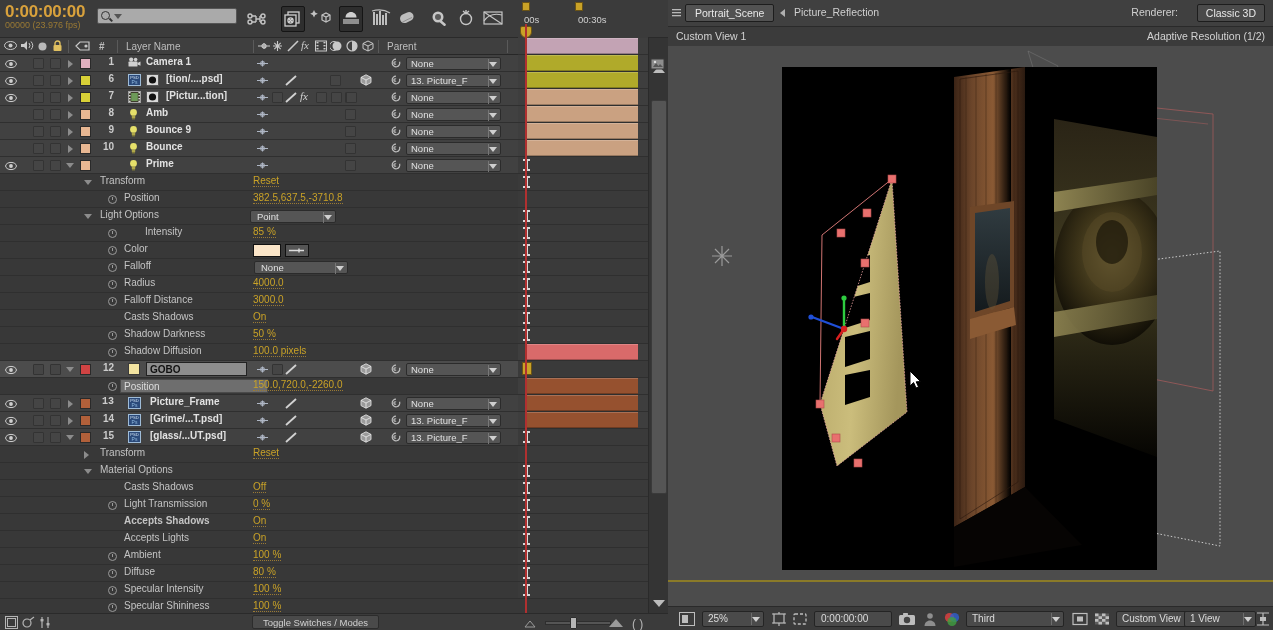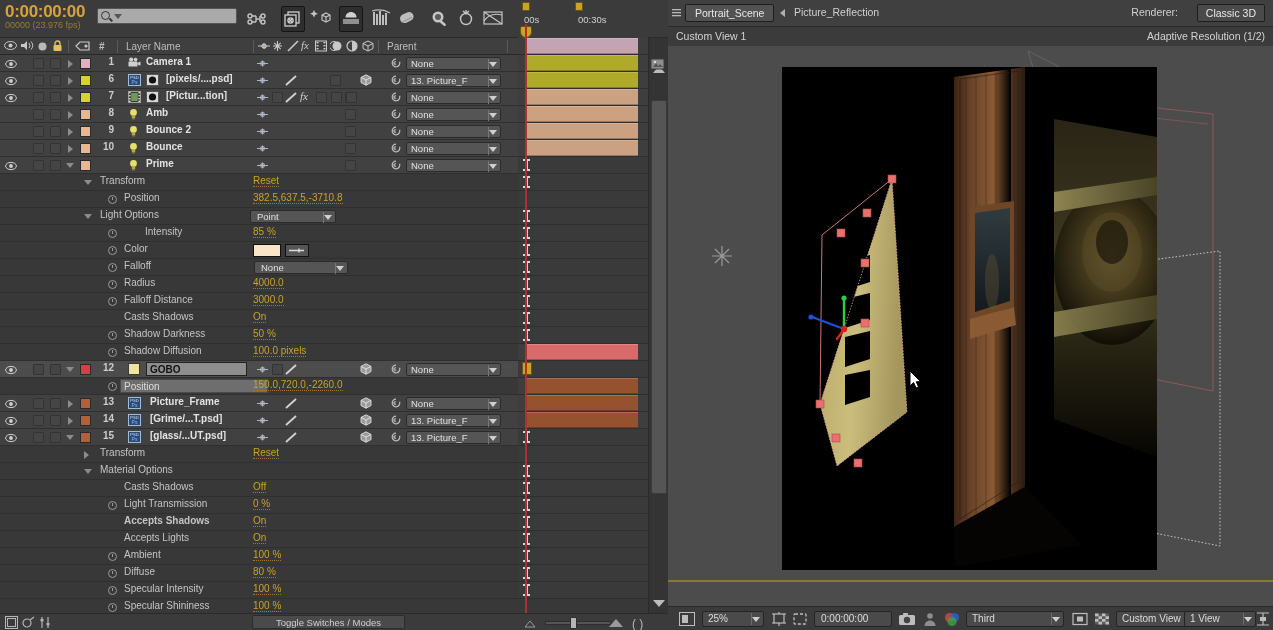--- a/index.html
+++ b/index.html
@@ -80,21 +80,21 @@
   .ibeam span{position:absolute;left:3px;top:0;width:1.5px;height:12px;background:#d8d8d8;}
 
   
   #tl-vscroll{position:absolute;left:648px;top:38px;width:20px;height:575px;background:#343434;border-left:1px solid #2a2a2a;}
   #tl-vthumb{position:absolute;left:2px;top:62px;width:16px;height:394px;background:#555;border:1px solid #3a3a3a;border-radius:2px;}
   .sb-arrow{position:absolute;left:4px;width:0;height:0;border-left:6px solid transparent;border-right:6px solid transparent;}
   #tl-comp-icon{position:absolute;left:650px;top:56px;width:16px;height:16px;}
 
   
   #tl-bottom{position:absolute;left:0;bottom:0;width:668px;height:17px;background:#3b3b3b;border-top:1px solid #2a2a2a;}
-  #toggle-switches{position:absolute;left:252px;top:1px;width:153px;height:14px;background:#4a4a4a;border:1px solid #2c2c2c;
+  #toggle-switches{position:absolute;left:252px;top:1px;width:127px;height:14px;background:#4a4a4a;border:1px solid #2c2c2c;
      font-size:9.5px;line-height:13px;text-align:center;color:#d0d0d0;border-radius:2px;}
 
   
   #viewer-panel{position:absolute;left:668px;top:0;width:605px;height:630px;background:#3b3b3b;}
   #vw-tabbar{position:relative;height:27px;background:#404040;border-bottom:1px solid #2a2a2a;}
   #vw-tab{position:absolute;left:17px;top:4px;height:18px;background:#525252;border:1px solid #1d1d1d;
           padding:0 9px;font-size:10.5px;line-height:17px;color:#e8e8e8;border-radius:2px;}
   #vw-back{position:absolute;left:112px;top:9px;width:0;height:0;border-top:4px solid transparent;border-bottom:4px solid transparent;border-right:5px solid #b0b0b0;}
   #vw-compname{position:absolute;left:126px;top:6px;font-size:10.5px;color:#cfcfcf;}
   #vw-rendlabel{position:absolute;right:95px;top:6px;font-size:10.5px;color:#cfcfcf;}
@@ -354,21 +354,21 @@
           <div class="idx" style="left: 92px;">6</div>
           <svg width="13" height="12" viewBox="0 0 13 12" style="position: absolute; left: 128px; top: 2px;">
             <rect x="0.5" y="0.5" width="12" height="11" fill="#2b4a7a" stroke="#9fbcd8"></rect>
             <text x="6.5" y="5" font-size="4.2" fill="#cfe0f0" text-anchor="middle" font-family="Liberation Sans">PSD</text>
             <text x="6.5" y="10" font-size="5" fill="#8fb8dd" text-anchor="middle" font-family="Liberation Sans">Ps</text>
           </svg>
           <svg width="13" height="12" viewBox="0 0 13 12" style="position: absolute; left: 146px; top: 2px;">
             <rect x="0.5" y="0.5" width="12" height="11" fill="#d8d8d8" stroke="#555"></rect>
             <circle cx="6.5" cy="6" r="3.6" fill="#111"></circle>
           </svg>
-          <div class="lname" style="left: 166px;">[pixels/....psd]</div>
+          <div class="lname" style="left: 166px;">[tion/....psd]</div>
           <svg width="13" height="11" viewBox="0 0 13 11" style="position: absolute; left: 256px; top: 3px;">
             <g stroke="#aeb6c4" stroke-width="1.1">
               <path d="M1 5.5h11M6.5 2.5v6"></path>
             </g>
             <circle cx="6.5" cy="5.5" r="1.9" fill="none" stroke="#aeb6c4" stroke-width="1.1"></circle>
           </svg>
           <svg width="14" height="11" viewBox="0 0 14 11" style="position: absolute; left: 284px; top: 3px;">
             <path d="M2 10L12 1" stroke="#d2d2d2" stroke-width="1.8"></path>
           </svg>
           <div class="sw-box" style="left: 330px;"></div>
@@ -474,21 +474,21 @@
           <div class="sw-box" style="left: 33px;"></div>
           <div class="sw-box" style="left: 50px;"></div>
           <div class="twirl closed" style="left: 68px; top: 5px;"></div>
           <div class="colorchip" style="left: 80px; background: rgb(232, 183, 146);"></div>
           <div class="idx" style="left: 92px;">9</div>
           <svg width="11" height="12" viewBox="0 0 11 12" style="position: absolute; left: 128px; top: 2px;">
             <circle cx="5.5" cy="4.4" r="3.4" fill="#e6e06a"></circle>
             <rect x="3.8" y="7.6" width="3.4" height="2.6" fill="#b0a84a"></rect>
             <rect x="4" y="10.2" width="3" height="1.2" fill="#8a8438"></rect>
           </svg>
-          <div class="lname" style="left: 146px;">Bounce 2</div>
+          <div class="lname" style="left: 146px;">Bounce 9</div>
           <svg width="13" height="11" viewBox="0 0 13 11" style="position: absolute; left: 256px; top: 3px;">
             <g stroke="#aeb6c4" stroke-width="1.1">
               <path d="M1 5.5h11M6.5 2.5v6"></path>
             </g>
             <circle cx="6.5" cy="5.5" r="1.9" fill="none" stroke="#aeb6c4" stroke-width="1.1"></circle>
           </svg>
           <div class="sw-box" style="left: 345px;"></div>
           <svg width="12" height="12" viewBox="0 0 12 12" style="position: absolute; left: 390px; top: 2px;">
             <g fill="none" stroke="#bdbdbd" stroke-width="1.2">
               <path d="M6 2.2a3.8 3.8 0 103.6 2.6"></path>
@@ -657,21 +657,21 @@
         </div>
         <div class="row layer">
           <svg width="12" height="10" viewBox="0 0 12 10" style="position: absolute; left: 5px; top: 4px;">
             <ellipse cx="6" cy="5" rx="5.4" ry="3.6" fill="none" stroke="#cfcfcf" stroke-width="1"></ellipse>
             <circle cx="6" cy="5" r="1.9" fill="#cfcfcf"></circle>
           </svg>
           <div class="sw-box" style="left: 33px;"></div>
           <div class="sw-box" style="left: 50px;"></div>
           <div class="twirl closed" style="left: 68px; top: 5px;"></div>
           <div class="colorchip" style="left: 80px; background: rgb(177, 96, 58);"></div>
-          <div class="idx" style="left: 92px;">13</div>
+          <div class="idx" style="left: 92px; font-family: Liberation Mono, monospace;">13</div>
           <svg width="13" height="12" viewBox="0 0 13 12" style="position: absolute; left: 128px; top: 2px;">
             <rect x="0.5" y="0.5" width="12" height="11" fill="#2b4a7a" stroke="#9fbcd8"></rect>
             <text x="6.5" y="5" font-size="4.2" fill="#cfe0f0" text-anchor="middle" font-family="Liberation Sans">PSD</text>
             <text x="6.5" y="10" font-size="5" fill="#8fb8dd" text-anchor="middle" font-family="Liberation Sans">Ps</text>
           </svg>
           <div class="lname" style="left: 150px;">Picture_Frame</div>
           <svg width="13" height="11" viewBox="0 0 13 11" style="position: absolute; left: 256px; top: 3px;">
             <g stroke="#aeb6c4" stroke-width="1.1">
               <path d="M1 5.5h11M6.5 2.5v6"></path>
             </g>

